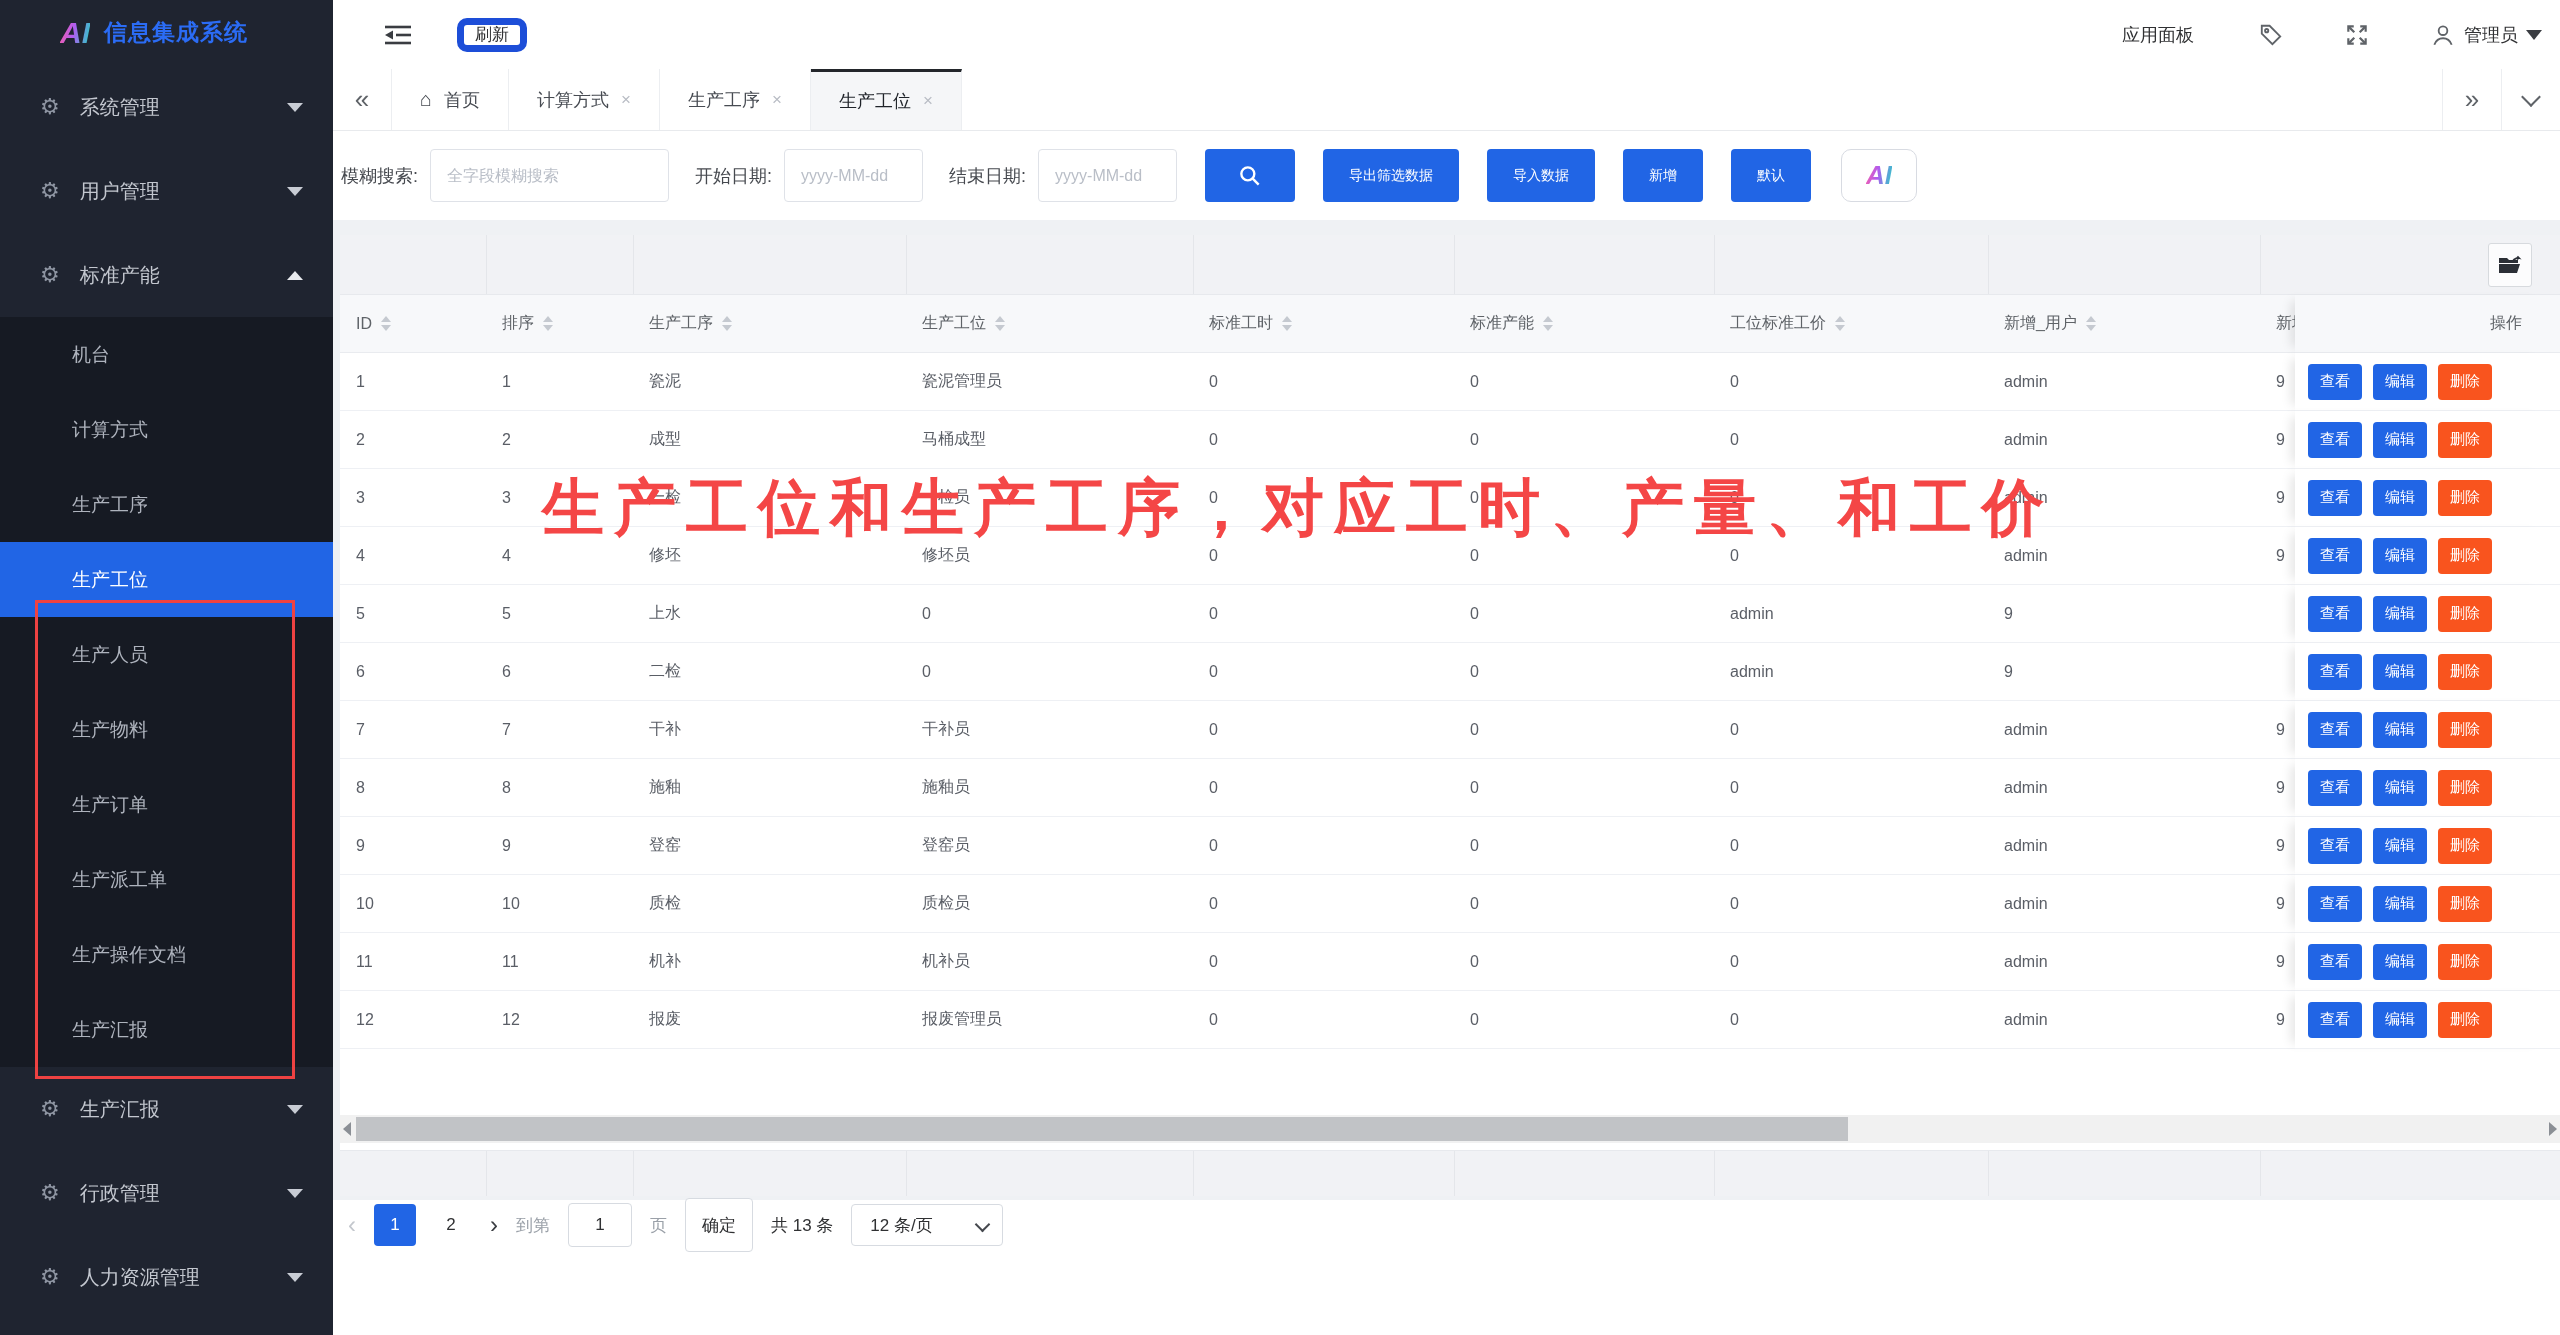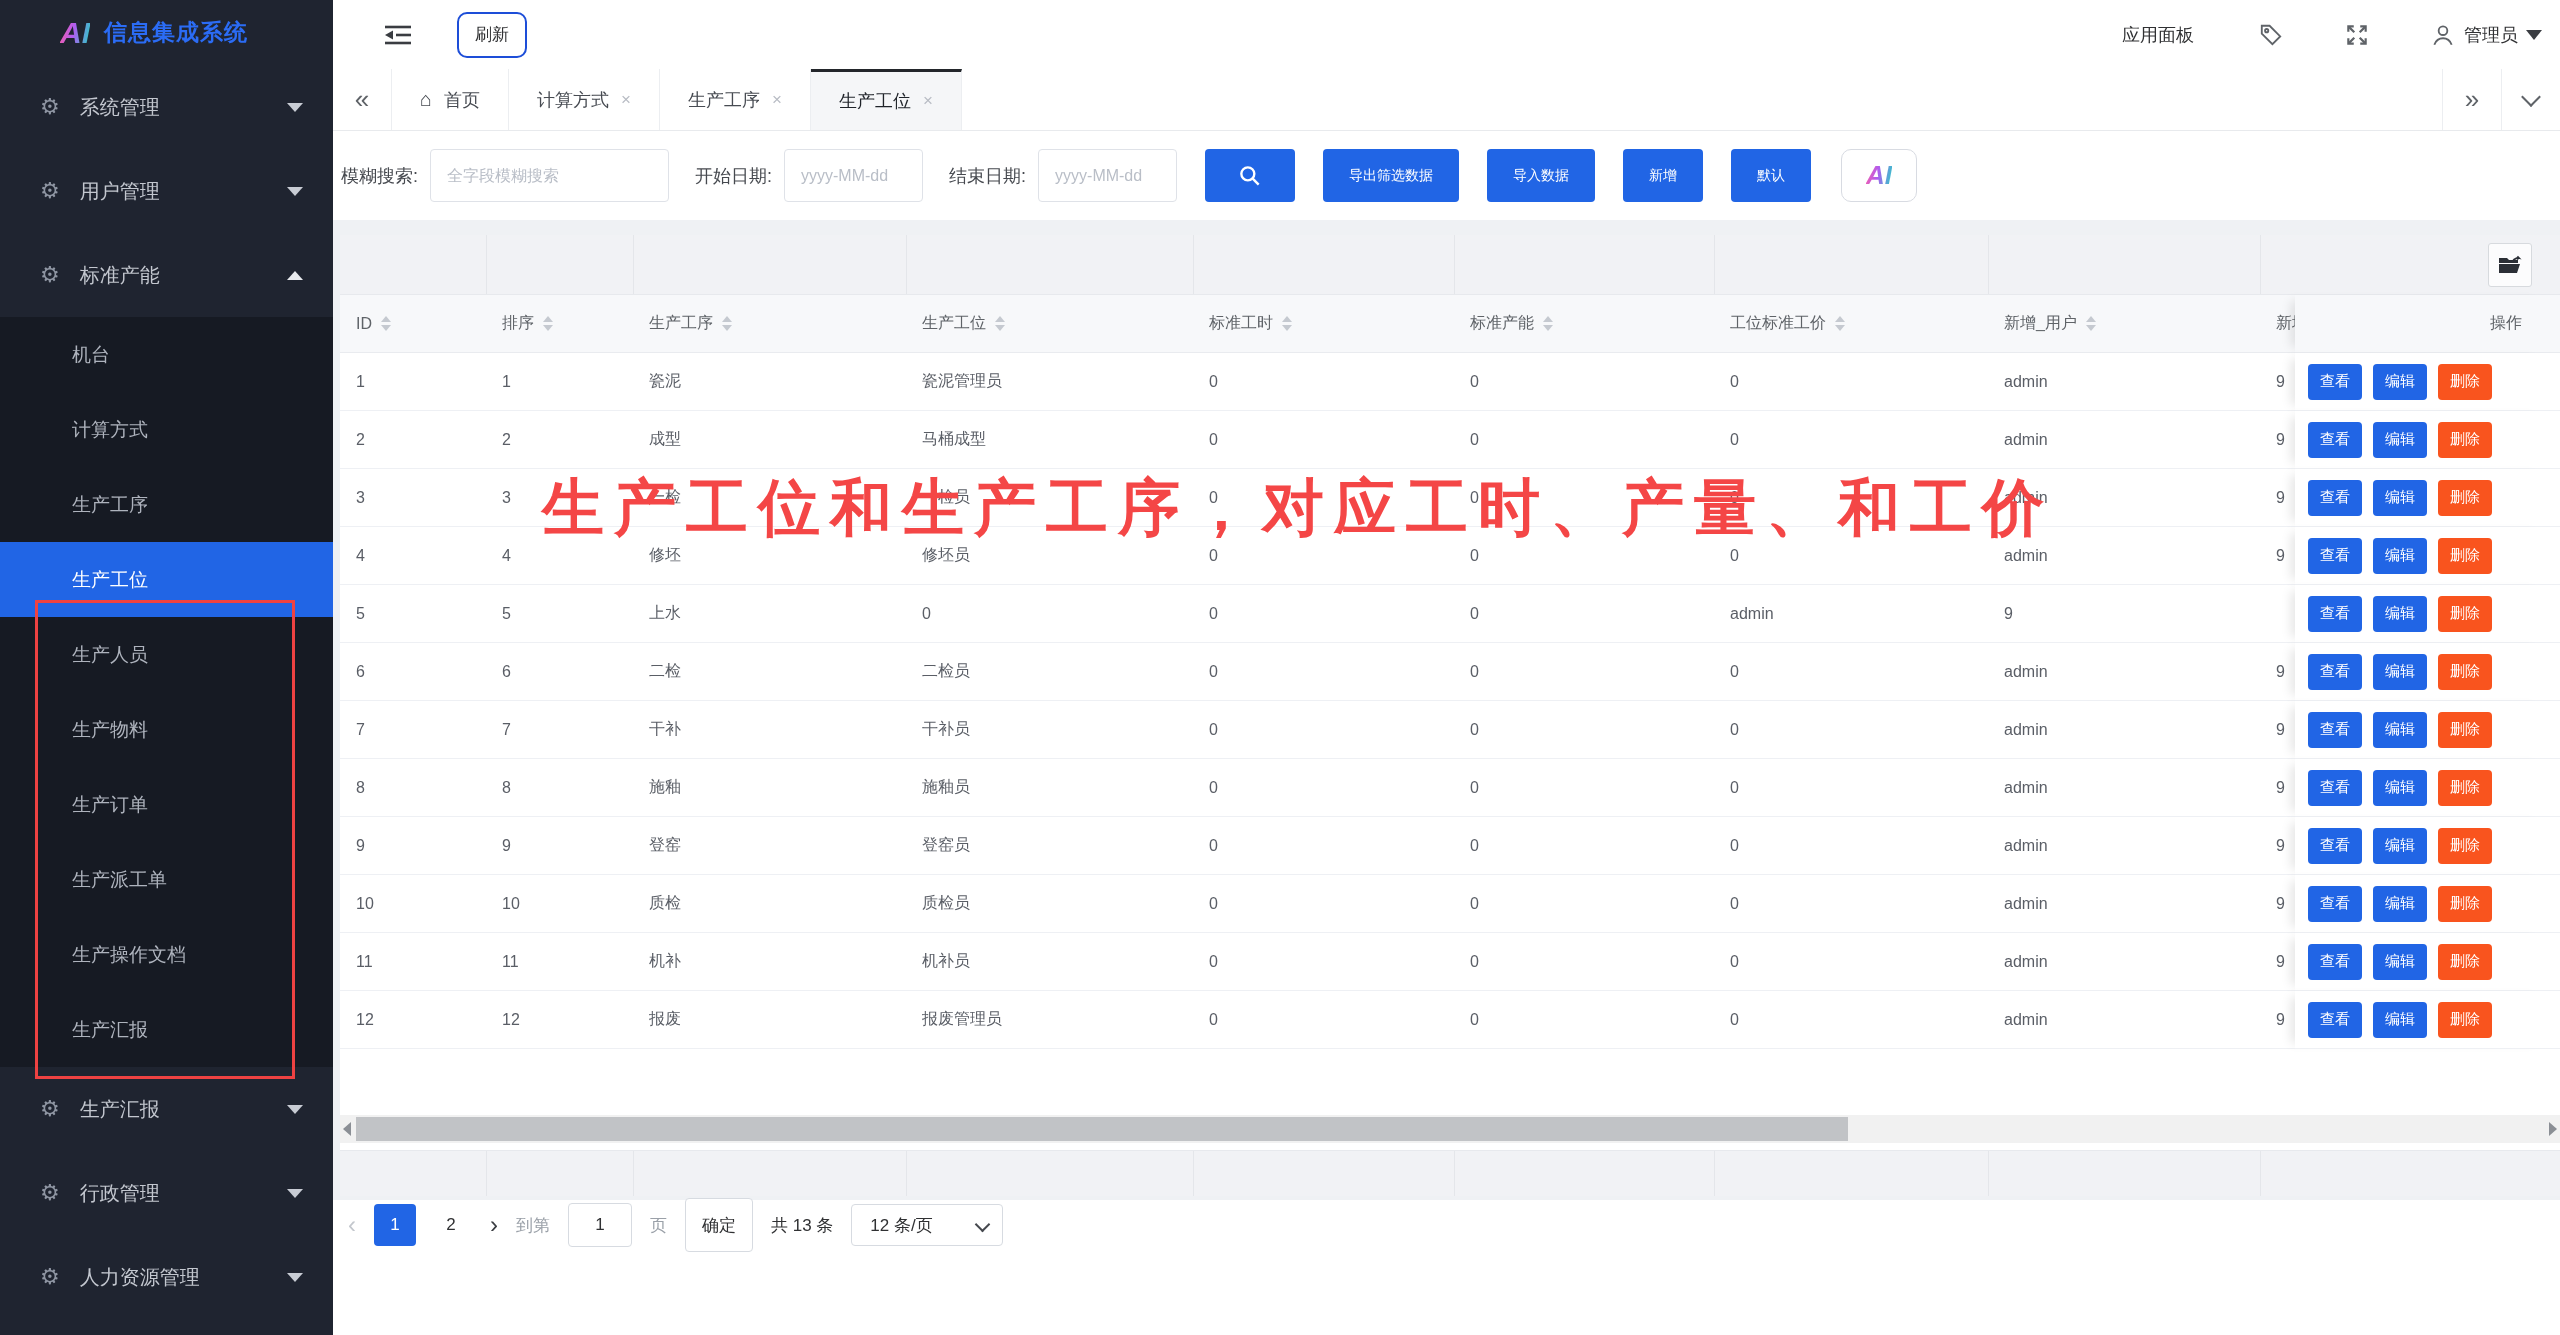--- a/index.html
+++ b/index.html
@@ -17,21 +17,21 @@
   .caret.down{border-left:8px solid transparent;border-right:8px solid transparent;border-top:9px solid #c8ccd4;}
   .caret.up{border-left:8px solid transparent;border-right:8px solid transparent;border-bottom:9px solid #e8eaee;}
   .submenu{background:#161a23;}
   .sitem{height:75px;display:flex;align-items:center;padding-left:72px;font-size:19px;color:#aeb3bd;cursor:pointer;}
   .sitem.active{background:#2165e5;color:#fff;}
   .red-box{position:absolute;left:35px;top:600px;width:254px;height:473px;border:3px solid #ee4242;pointer-events:none;}
 
   
   .topbar{position:absolute;left:333px;top:0;width:2227px;height:69px;background:#fff;display:flex;align-items:center;border-bottom:1px solid #f0f1f3;}
   .collapse-btn{margin-left:50px;display:flex;align-items:center;}
-  .refresh-btn{margin-left:44px;width:70px;height:46px;border:2px solid #1d4ed8;border-radius:10px;background:#fff;font-size:17px;color:#303133;display:flex;align-items:center;justify-content:center;cursor:pointer;}
+  .refresh-btn{margin-left:44px;width:70px;height:34px;border:7px solid #1d4ed8;border-radius:10px;background:#fff;font-size:17px;color:#303133;display:flex;align-items:center;justify-content:center;cursor:pointer;}
   .tb-spacer{flex:1;}
   .apppanel{font-size:18px;color:#303133;margin-right:64px;cursor:pointer;}
   .tb-icon{margin-right:60px;display:flex;align-items:center;cursor:pointer;}
   .userbox{display:flex;align-items:center;gap:8px;margin-right:18px;cursor:pointer;}
   .user-label{font-size:18px;color:#303133;}
   .user-caret{width:0;height:0;border-left:8px solid transparent;border-right:8px solid transparent;border-top:10px solid #3a3d42;}
 
   
   .tabbar{position:absolute;left:333px;top:69px;width:2227px;height:62px;background:#fff;border-bottom:1px solid #e8eaed;display:flex;box-sizing:border-box;}
   .tab-arrow{width:58px;display:flex;align-items:center;justify-content:center;font-size:26px;color:#5f6368;border-right:1px solid #eceef1;cursor:pointer;}
@@ -374,21 +374,20 @@
             <div class="td">0</div>
             <div class="td">0</div>
             <div class="td">0</div>
             <div class="td">admin</div>
             <div class="td">9</div>
           </div>
           <div class="trow">
             <div class="td">6</div>
             <div class="td">6</div>
             <div class="td">二检</div>
-            <div class="td">二检员</div>
             <div class="td">0</div>
             <div class="td">0</div>
             <div class="td">0</div>
             <div class="td">admin</div>
             <div class="td">9</div>
           </div>
           <div class="trow">
             <div class="td">7</div>
             <div class="td">7</div>
             <div class="td">干补</div>

